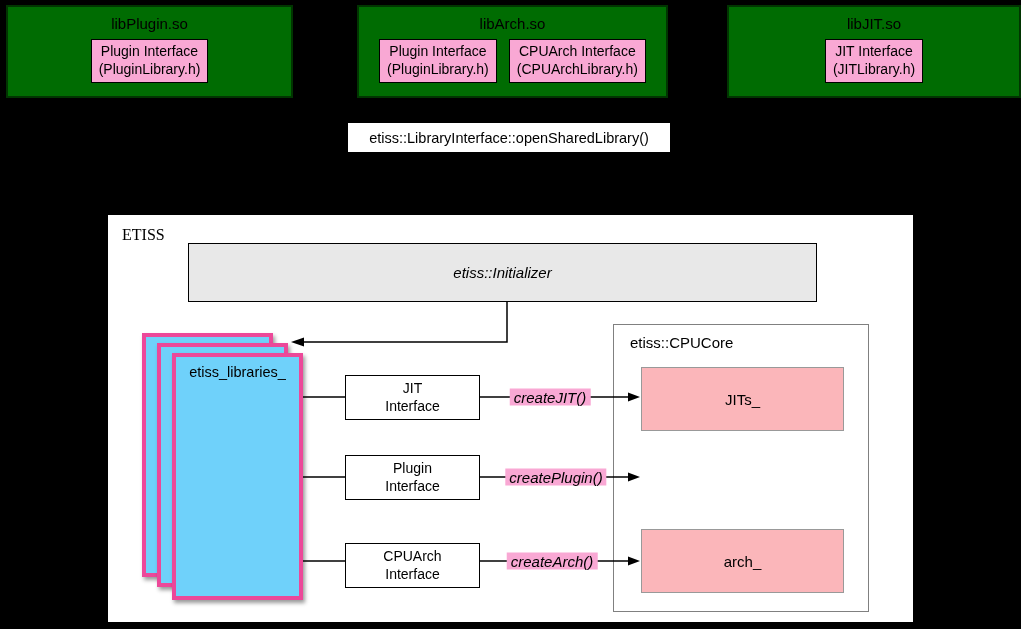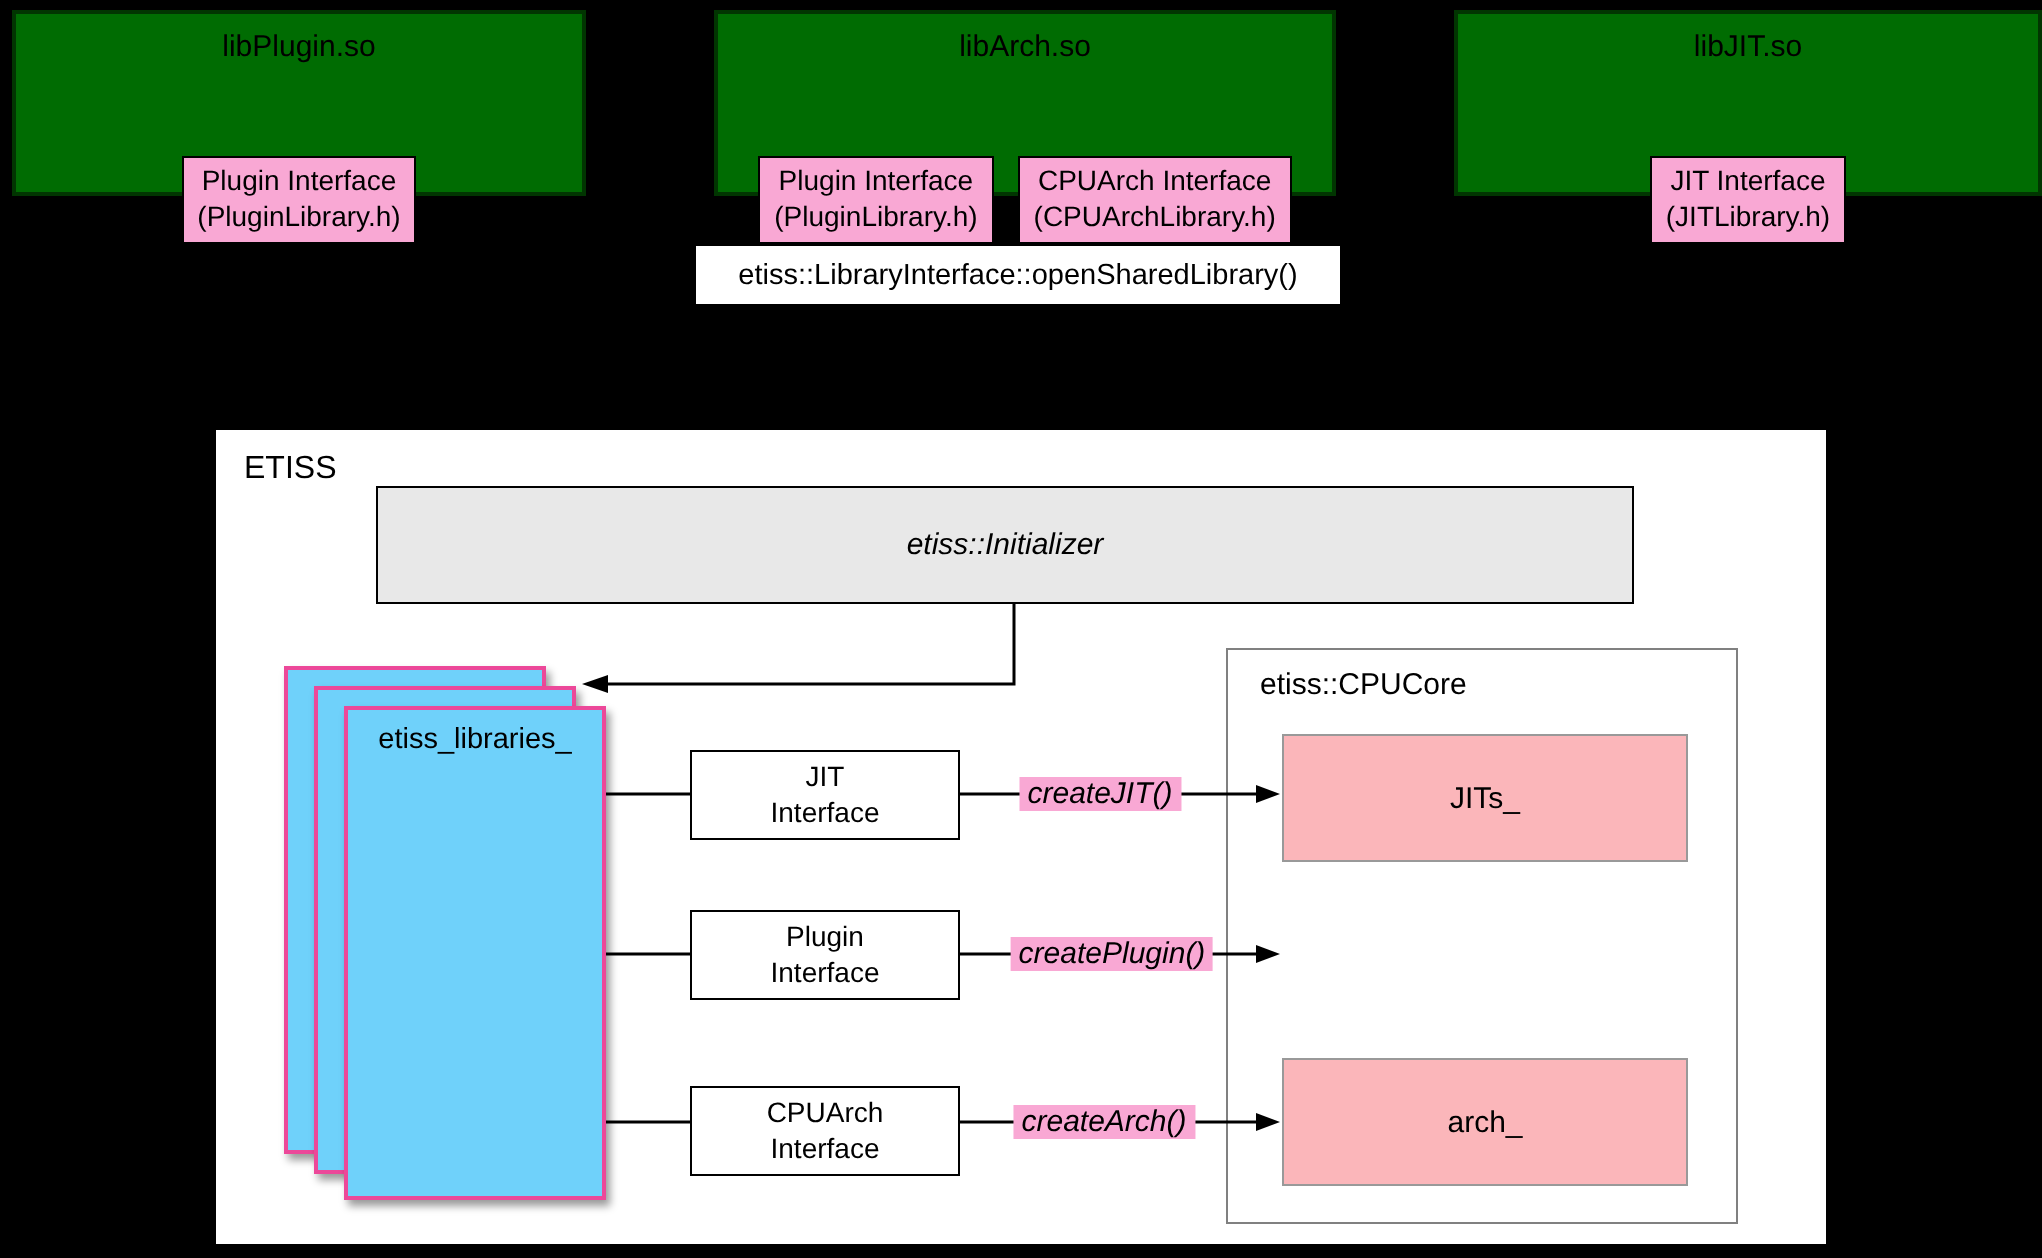--- a/index.html
+++ b/index.html
@@ -5,51 +5,51 @@
   html,body { margin:0; padding:0; background:#000; }
   .stage {
     position:relative; width:1021px; height:629px; background:#000;
     font-family:"Liberation Sans","DejaVu Sans",sans-serif; color:#000;
     overflow:hidden;
   }
   
   .libbox {
     position:absolute; top:5px; height:93px; box-sizing:border-box;
     background:#006C02; border:2px solid #013501;
-    display:flex; flex-direction:column; align-items:center;gap:39px;
+    display:flex; flex-direction:column; align-items:center;
   }
   .lib-title { margin-top:8px; font-size:15px; color:#000; }
   .ifaces { display:flex; gap:12px; margin-top:7px; }
   .iface {
     background:#f9a8d4; border:1px solid #000; box-sizing:border-box;
     text-align:center; font-size:14px; line-height:1.28; padding:3px 7px;
     white-space:nowrap;
   }
   .iface span { display:block; }
   
   .oslabel {
     position:absolute; left:348px; top:123px; width:322px; height:29px;
     background:#fff; display:flex; align-items:center; justify-content:center;
     font-size:14.5px; white-space:nowrap;
   }
   
   .etiss {
     position:absolute; left:108px; top:215px; width:805px; height:407px;
     background:#fff;
   }
-  .etiss-title { position:absolute; left:14px; top:11px; font-size:16px; }
+  .etiss-title { position:absolute; left:14px; top:11px; font-size:16px;font-family:Liberation Serif, serif; }
   .init {
     position:absolute; left:80px; top:28px; width:629px; height:59px;
     background:#E8E8E8; border:1px solid #000; box-sizing:border-box;
     display:flex; align-items:center; justify-content:center;
     font-style:italic; font-size:15px;
   }
   .bluebox {
     position:absolute; width:131px; height:244px; box-sizing:border-box;
-    background:#6FD1FA; border:2px solid #ec4899;
+    background:#6FD1FA; border:4px solid #ec4899;
     box-shadow:2px 3px 4px rgba(0,0,0,0.4);
   }
   .bluebox.front { height:247px; text-align:center; padding-top:7px; font-size:14.5px; }
   .ifbox {
     position:absolute; left:237px; width:135px; height:45px; box-sizing:border-box;
     background:#fff; border:1px solid #000;
     display:flex; flex-direction:column; align-items:center; justify-content:center;
     font-size:14px; line-height:1.25; text-align:right;
   }
   .cpucore {

